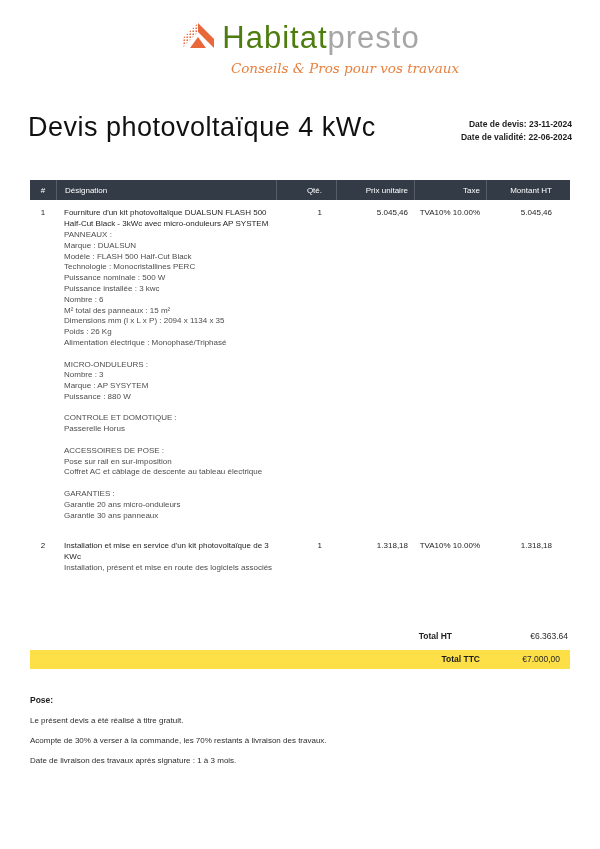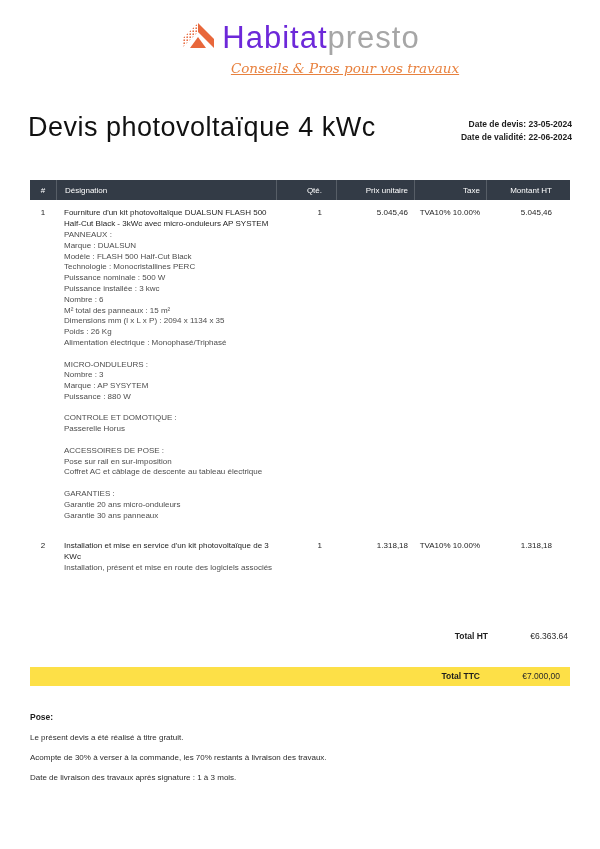--- a/index.html
+++ b/index.html
@@ -12,29 +12,28 @@
     font-family:"Liberation Sans", sans-serif;
     color:#1d1d1d;
     overflow:hidden;
     padding-top:16px;
   }
   
   .logo-block { text-align:center; }
   .logo-row { display:flex; align-items:center; justify-content:center; gap:6px; height:42px; }
   .logo-icon { width:36px; height:32px; }
   .logo-text { font-size:31px; font-weight:300; letter-spacing:1px; line-height:1; }
-  .logo-text .part1 { color:#6d28d9; }
+  .logo-text .part1 { color:#4d7c0f; }
   .logo-text .part2 { color:#a6a6a6; }
   .tagline {
     margin-top:2px; margin-left:90px;
     font-family:"DejaVu Serif", serif;
     font-style:italic;
     font-size:13.5px;
     color:#e8813e;
-    text-decoration:underline;
   }
   
   .title-row { display:flex; justify-content:space-between; align-items:flex-start; padding:0 28px; margin-top:36px; }
   .doc-title { font-size:27px; font-weight:300; letter-spacing:0.5px; color:#111; }
   .doc-dates { text-align:right; font-size:8.5px; font-weight:bold; line-height:1.55; color:#1d1d1d; padding-top:6px; }
   
   .items-table { margin:36px 30px 0 30px; }
   .t-header { display:flex; background:#333b46; color:#ffffff; font-size:8px; height:20px; align-items:center; }
   .t-header .cell { border-left:1px solid rgba(255,255,255,0.18); height:100%; display:flex; align-items:center; }
   .t-header .cell:first-child { border-left:none; }
@@ -47,21 +46,21 @@
   .col-mont  { width:80px;  justify-content:flex-end; text-align:right; padding-right:14px; }
   .t-row { display:flex; font-size:8px; padding-top:8px; padding-bottom:12px; }
   .t-row .col-num { color:#1d1d1d; }
   .item-title { font-weight:normal; color:#1d1d1d; line-height:1.35; }
   .item-desc  { color:#4d4d4d; line-height:1.35; white-space:pre-line; }
   
   .totals { margin:40px 30px 0 30px; font-size:8.5px; }
   .total-line { display:flex; justify-content:flex-end; align-items:center; height:20px; }
   .total-line .lbl { font-weight:bold; color:#1d1d1d; }
   .total-line .val { width:80px; text-align:right; color:#2a2a2a; }
-  .total-ht  { padding-right:2px; margin-bottom:21px; }
+  .total-ht  { padding-right:2px; margin-bottom:4px;gap:36px; }
   .total-ttc { background:#fde047; height:19px; padding-right:10px; }
   
   .notes { margin:26px 30px 0 30px; }
   .notes-heading { font-size:8.5px; font-weight:bold; color:#1d1d1d; }
   .notes p { font-size:8px; color:#2c2c2c; margin-top:11px; }
 </style>
 </head>
 <body>
 
 <div class="page">
@@ -81,21 +80,21 @@
       <div class="logo-text">
         <span class="part1">Habitat</span><span class="part2">presto</span>
       </div>
     </div>
     <div class="tagline">Conseils &amp; Pros pour vos travaux</div>
   </div>
 
   <div class="title-row">
     <div class="doc-title">Devis photovoltaïque 4 kWc</div>
     <div class="doc-dates">
-      <div>Date de devis: 23-05-2024</div>
+      <div>Date de devis: 23-11-2024</div>
       <div>Date de validité: 22-06-2024</div>
     </div>
   </div>
 
   <div class="items-table">
     <div class="t-header">
       <div class="cell col-num">#</div>
       <div class="cell col-desc">Désignation</div>
       <div class="cell col-qty">Qté.</div>
       <div class="cell col-prix">Prix unitaire</div>

